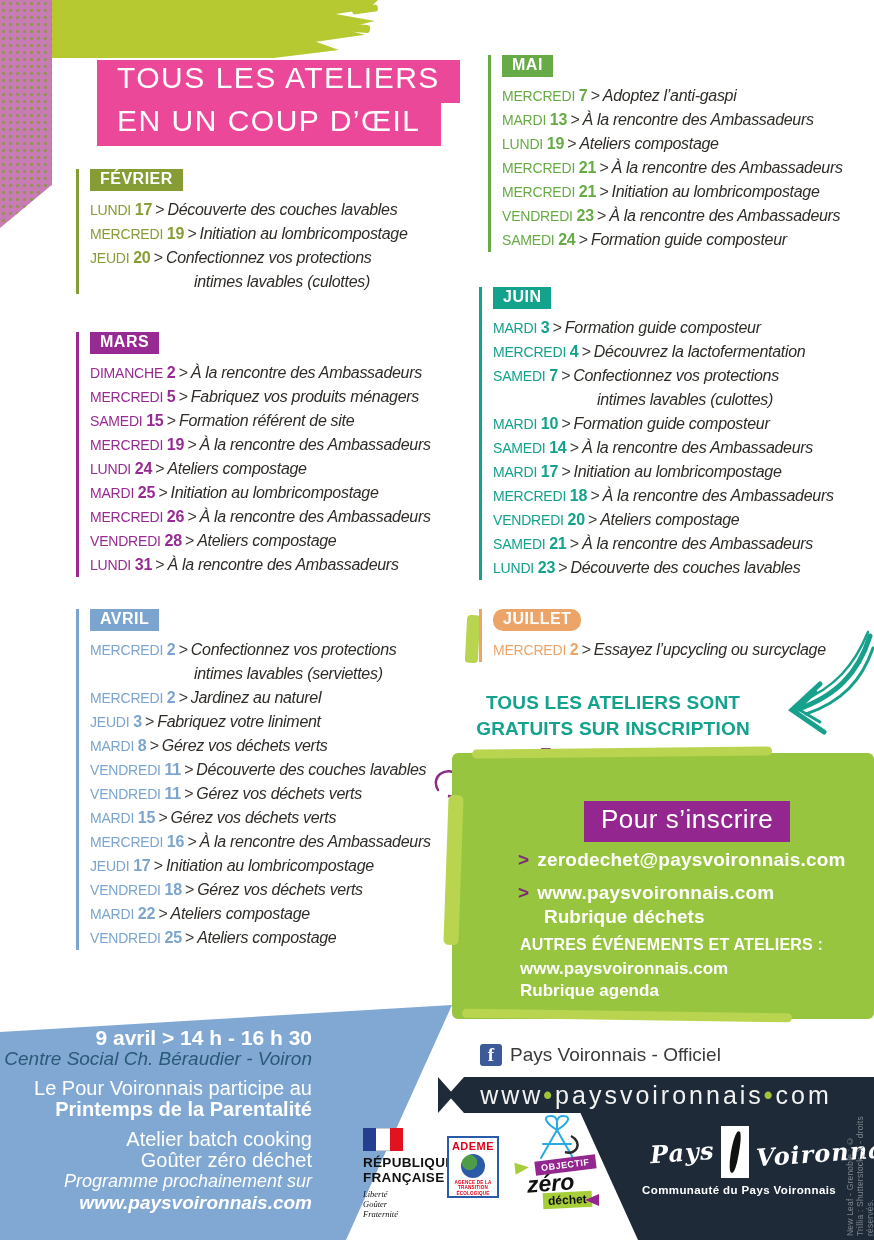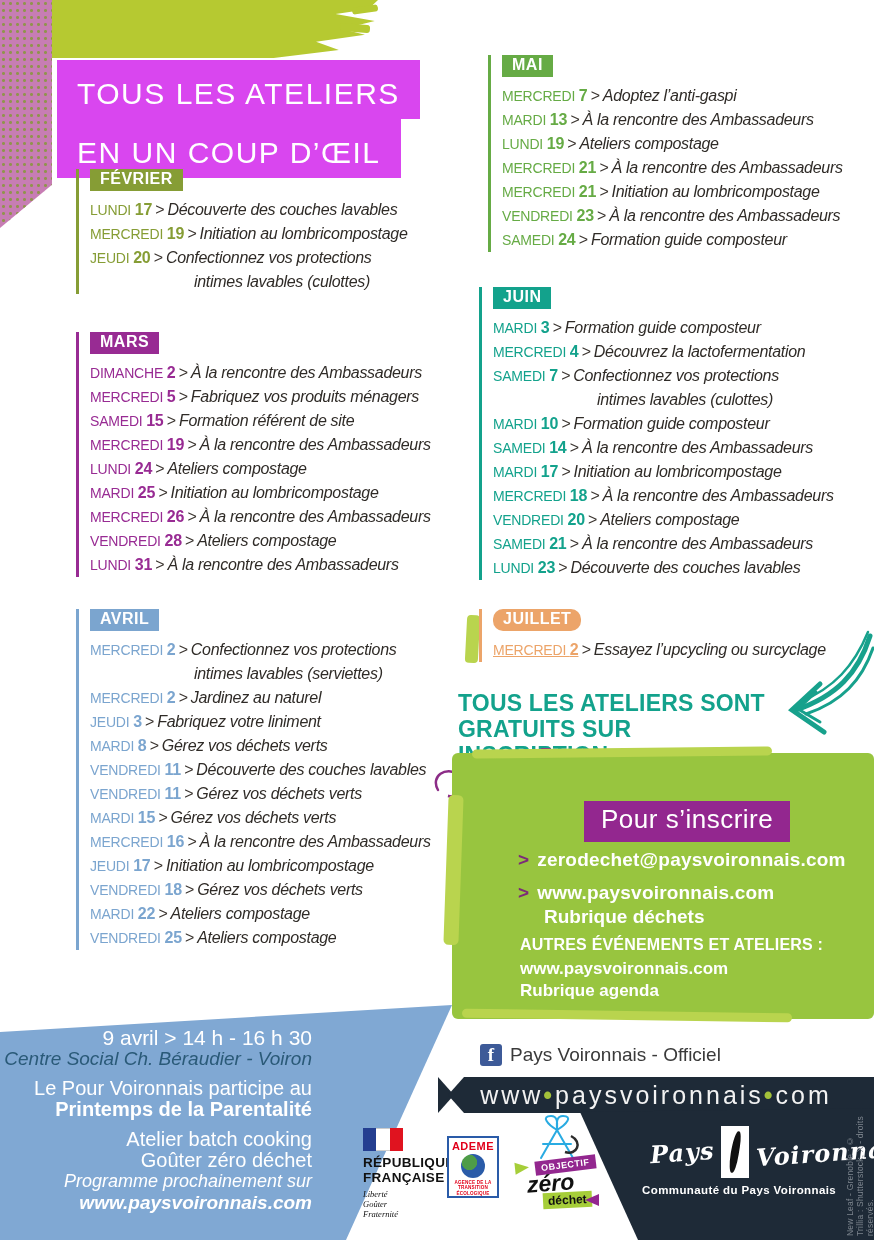--- a/index.html
+++ b/index.html
@@ -13,43 +13,43 @@
           background-size:7px 7px;}
   .splash{position:absolute;left:52px;top:0;width:326px;height:58px;background:#b6c931;
           clip-path:polygon(0 0,100% 0,97% 16%,87% 24%,99% 36%,89% 50%,96% 60%,81% 72%,88% 86%,68% 100%,0 100%);}
   .splash-bit{position:absolute;background:#b6c931;border-radius:3px;}
   .bit1{left:352px;top:6px;width:26px;height:7px;transform:rotate(-8deg);}
   .bit2{left:340px;top:24px;width:30px;height:8px;transform:rotate(5deg);}
   .bit3{left:466px;top:615px;width:13px;height:48px;background:#b9d44e;transform:rotate(3deg);border-radius:4px;}
 
   
   .title-block{position:absolute;left:57px;top:60px;}
-  .title-line{background:#d946ef;color:#fff;font-size:30px;letter-spacing:1.5px;
-              padding:17px 20px 9px 20px;width:fit-content;font-weight:400;line-height:1.1;}
+  .title-line{background:#ec4899;color:#fff;font-size:30px;letter-spacing:1.5px;
+              padding:1px 20px 9px 20px;width:fit-content;font-weight:400;line-height:1.1;margin-left:40px;}
 
   
   .month{position:absolute;border-left:3px solid;padding-left:11px;}
   .m-fevrier{left:76px;top:169px;}
   .m-mars{left:76px;top:332px;}
   .m-avril{left:76px;top:609px;}
   .m-mai{left:488px;top:55px;}
   .m-juin{left:479px;top:287px;}
   .m-juillet{left:479px;top:609px;}
   .month-label{display:inline-block;color:#fff;font-weight:bold;font-size:16px;
                padding:1px 10px 3px 10px;margin-bottom:7px;letter-spacing:.5px;}
   .entry{font-size:16px;line-height:24px;white-space:nowrap;}
   .eday{font-size:14px;letter-spacing:-.2px;font-weight:500;}
   .eday b{font-size:16px;}
   .gt{color:#3c3631;margin:0 3px;font-style:italic;}
   .eact{font-style:italic;color:#2f2b27;letter-spacing:-.3px;}
   .cont{padding-left:104px;font-style:italic;color:#2f2b27;letter-spacing:-.3px;}
 
   
-  .free-notice{position:absolute;left:458px;top:690px;width:310px;text-align:left;
-               color:#13a28c;font-weight:bold;font-size:23px;line-height:26px;letter-spacing:.2px;}
+  .free-notice{position:absolute;left:458px;top:690px;width:310px;text-align:center;
+               color:#13a28c;font-weight:bold;font-size:19px;line-height:26px;letter-spacing:.2px;}
 
   .arrow-svg{position:absolute;}
 
   
   .green-block{position:absolute;left:452px;top:753px;width:422px;height:266px;background:#98c53f;border-radius:6px;}
   .green-streak{position:absolute;background:#b9d44e;border-radius:5px;}
   .gs1{left:-6px;top:42px;width:15px;height:150px;transform:rotate(2deg);}
   .gs2{left:20px;top:-5px;width:300px;height:9px;transform:rotate(-.6deg);}
   .gs3{left:10px;top:258px;width:330px;height:9px;transform:rotate(.8deg);}
   .pour-box{position:absolute;left:132px;top:48px;background:#93278f;color:#fff;
@@ -61,21 +61,21 @@
   .g-rub{left:92px;top:153px;font-size:19px;}
   .g-autres{left:68px;top:183px;font-size:16px;letter-spacing:.2px;}
   .g-www2{left:68px;top:206px;font-size:17px;}
   .g-agenda{left:68px;top:228px;font-size:17px;}
 
   
   .blue-block{position:absolute;left:0;top:1000px;width:452px;height:240px;background:#80a8d3;
               clip-path:polygon(0 32px,452px 5px,346px 240px,0 240px);
               text-align:right;padding:0;box-sizing:border-box;}
   .blue-inner{padding:27px 140px 0 0;line-height:21px;}
-  .ev-dt{color:#fff;font-weight:normal;font-size:21px;}
+  .ev-dt{color:#fff;font-weight:bold;font-size:21px;}
   .ev-loc{color:#2a5a78;font-style:italic;font-size:19px;font-weight:500;}
   .ev-gap{height:9px;}
   .ev-intro{color:#fff;font-size:20px;}
   .ev-prog{color:#fff;font-weight:bold;font-size:20px;}
   .ev-a{color:#fff;font-size:20px;}
   .ev-note{color:#fff;font-style:italic;font-size:18px;}
   .ev-site{color:#fff;font-style:italic;font-weight:bold;font-size:19px;}
 
   
   .fb-row{position:absolute;left:480px;top:1044px;display:flex;align-items:center;cursor:pointer;}
@@ -146,21 +146,21 @@
     <div class="title-line">TOUS LES ATELIERS</div>
     <div class="title-line">EN UN COUP D’ŒIL</div>
   </div>
 
   <div id="months-root">
       <section class="month m-fevrier" style="border-left-color: rgb(134, 157, 53);"><div class="month-label" style="background: rgb(134, 157, 53);">FÉVRIER</div><div class="entry"><span class="eday" style="color: rgb(134, 157, 53);">LUNDI <b>17</b></span><span class="gt">&gt;</span><span class="eact">Découverte des couches lavables</span></div><div class="entry"><span class="eday" style="color: rgb(134, 157, 53);">MERCREDI <b>19</b></span><span class="gt">&gt;</span><span class="eact">Initiation au lombricompostage</span></div><div class="entry"><span class="eday" style="color: rgb(134, 157, 53);">JEUDI <b>20</b></span><span class="gt">&gt;</span><span class="eact">Confectionnez vos protections</span></div><div class="entry cont">intimes lavables (culottes)</div></section>
       <section class="month m-mars" style="border-left-color: rgb(152, 43, 147);"><div class="month-label" style="background: rgb(152, 43, 147);">MARS</div><div class="entry"><span class="eday" style="color: rgb(152, 43, 147);">DIMANCHE <b>2</b></span><span class="gt">&gt;</span><span class="eact">À la rencontre des Ambassadeurs</span></div><div class="entry"><span class="eday" style="color: rgb(152, 43, 147);">MERCREDI <b>5</b></span><span class="gt">&gt;</span><span class="eact">Fabriquez vos produits ménagers</span></div><div class="entry"><span class="eday" style="color: rgb(152, 43, 147);">SAMEDI <b>15</b></span><span class="gt">&gt;</span><span class="eact">Formation référent de site</span></div><div class="entry"><span class="eday" style="color: rgb(152, 43, 147);">MERCREDI <b>19</b></span><span class="gt">&gt;</span><span class="eact">À la rencontre des Ambassadeurs</span></div><div class="entry"><span class="eday" style="color: rgb(152, 43, 147);">LUNDI <b>24</b></span><span class="gt">&gt;</span><span class="eact">Ateliers compostage</span></div><div class="entry"><span class="eday" style="color: rgb(152, 43, 147);">MARDI <b>25</b></span><span class="gt">&gt;</span><span class="eact">Initiation au lombricompostage</span></div><div class="entry"><span class="eday" style="color: rgb(152, 43, 147);">MERCREDI <b>26</b></span><span class="gt">&gt;</span><span class="eact">À la rencontre des Ambassadeurs</span></div><div class="entry"><span class="eday" style="color: rgb(152, 43, 147);">VENDREDI <b>28</b></span><span class="gt">&gt;</span><span class="eact">Ateliers compostage</span></div><div class="entry"><span class="eday" style="color: rgb(152, 43, 147);">LUNDI <b>31</b></span><span class="gt">&gt;</span><span class="eact">À la rencontre des Ambassadeurs</span></div></section>
       <section class="month m-avril" style="border-left-color: rgb(123, 165, 207);"><div class="month-label" style="background: rgb(123, 165, 207);">AVRIL</div><div class="entry"><span class="eday" style="color: rgb(123, 165, 207);">MERCREDI <b>2</b></span><span class="gt">&gt;</span><span class="eact">Confectionnez vos protections</span></div><div class="entry cont">intimes lavables (serviettes)</div><div class="entry"><span class="eday" style="color: rgb(123, 165, 207);">MERCREDI <b>2</b></span><span class="gt">&gt;</span><span class="eact">Jardinez au naturel</span></div><div class="entry"><span class="eday" style="color: rgb(123, 165, 207);">JEUDI <b>3</b></span><span class="gt">&gt;</span><span class="eact">Fabriquez votre liniment</span></div><div class="entry"><span class="eday" style="color: rgb(123, 165, 207);">MARDI <b>8</b></span><span class="gt">&gt;</span><span class="eact">Gérez vos déchets verts</span></div><div class="entry"><span class="eday" style="color: rgb(123, 165, 207);">VENDREDI <b>11</b></span><span class="gt">&gt;</span><span class="eact">Découverte des couches lavables</span></div><div class="entry"><span class="eday" style="color: rgb(123, 165, 207);">VENDREDI <b>11</b></span><span class="gt">&gt;</span><span class="eact">Gérez vos déchets verts</span></div><div class="entry"><span class="eday" style="color: rgb(123, 165, 207);">MARDI <b>15</b></span><span class="gt">&gt;</span><span class="eact">Gérez vos déchets verts</span></div><div class="entry"><span class="eday" style="color: rgb(123, 165, 207);">MERCREDI <b>16</b></span><span class="gt">&gt;</span><span class="eact">À la rencontre des Ambassadeurs</span></div><div class="entry"><span class="eday" style="color: rgb(123, 165, 207);">JEUDI <b>17</b></span><span class="gt">&gt;</span><span class="eact">Initiation au lombricompostage</span></div><div class="entry"><span class="eday" style="color: rgb(123, 165, 207);">VENDREDI <b>18</b></span><span class="gt">&gt;</span><span class="eact">Gérez vos déchets verts</span></div><div class="entry"><span class="eday" style="color: rgb(123, 165, 207);">MARDI <b>22</b></span><span class="gt">&gt;</span><span class="eact">Ateliers compostage</span></div><div class="entry"><span class="eday" style="color: rgb(123, 165, 207);">VENDREDI <b>25</b></span><span class="gt">&gt;</span><span class="eact">Ateliers compostage</span></div></section>
       <section class="month m-mai" style="border-left-color: rgb(102, 171, 69);"><div class="month-label" style="background: rgb(102, 171, 69);">MAI</div><div class="entry"><span class="eday" style="color: rgb(102, 171, 69);">MERCREDI <b>7</b></span><span class="gt">&gt;</span><span class="eact">Adoptez l’anti-gaspi</span></div><div class="entry"><span class="eday" style="color: rgb(102, 171, 69);">MARDI <b>13</b></span><span class="gt">&gt;</span><span class="eact">À la rencontre des Ambassadeurs</span></div><div class="entry"><span class="eday" style="color: rgb(102, 171, 69);">LUNDI <b>19</b></span><span class="gt">&gt;</span><span class="eact">Ateliers compostage</span></div><div class="entry"><span class="eday" style="color: rgb(102, 171, 69);">MERCREDI <b>21</b></span><span class="gt">&gt;</span><span class="eact">À la rencontre des Ambassadeurs</span></div><div class="entry"><span class="eday" style="color: rgb(102, 171, 69);">MERCREDI <b>21</b></span><span class="gt">&gt;</span><span class="eact">Initiation au lombricompostage</span></div><div class="entry"><span class="eday" style="color: rgb(102, 171, 69);">VENDREDI <b>23</b></span><span class="gt">&gt;</span><span class="eact">À la rencontre des Ambassadeurs</span></div><div class="entry"><span class="eday" style="color: rgb(102, 171, 69);">SAMEDI <b>24</b></span><span class="gt">&gt;</span><span class="eact">Formation guide composteur</span></div></section>
       <section class="month m-juin" style="border-left-color: rgb(19, 162, 140);"><div class="month-label" style="background: rgb(19, 162, 140);">JUIN</div><div class="entry"><span class="eday" style="color: rgb(19, 162, 140);">MARDI <b>3</b></span><span class="gt">&gt;</span><span class="eact">Formation guide composteur</span></div><div class="entry"><span class="eday" style="color: rgb(19, 162, 140);">MERCREDI <b>4</b></span><span class="gt">&gt;</span><span class="eact">Découvrez la lactofermentation</span></div><div class="entry"><span class="eday" style="color: rgb(19, 162, 140);">SAMEDI <b>7</b></span><span class="gt">&gt;</span><span class="eact">Confectionnez vos protections</span></div><div class="entry cont">intimes lavables (culottes)</div><div class="entry"><span class="eday" style="color: rgb(19, 162, 140);">MARDI <b>10</b></span><span class="gt">&gt;</span><span class="eact">Formation guide composteur</span></div><div class="entry"><span class="eday" style="color: rgb(19, 162, 140);">SAMEDI <b>14</b></span><span class="gt">&gt;</span><span class="eact">À la rencontre des Ambassadeurs</span></div><div class="entry"><span class="eday" style="color: rgb(19, 162, 140);">MARDI <b>17</b></span><span class="gt">&gt;</span><span class="eact">Initiation au lombricompostage</span></div><div class="entry"><span class="eday" style="color: rgb(19, 162, 140);">MERCREDI <b>18</b></span><span class="gt">&gt;</span><span class="eact">À la rencontre des Ambassadeurs</span></div><div class="entry"><span class="eday" style="color: rgb(19, 162, 140);">VENDREDI <b>20</b></span><span class="gt">&gt;</span><span class="eact">Ateliers compostage</span></div><div class="entry"><span class="eday" style="color: rgb(19, 162, 140);">SAMEDI <b>21</b></span><span class="gt">&gt;</span><span class="eact">À la rencontre des Ambassadeurs</span></div><div class="entry"><span class="eday" style="color: rgb(19, 162, 140);">LUNDI <b>23</b></span><span class="gt">&gt;</span><span class="eact">Découverte des couches lavables</span></div></section>
-      <section class="month m-juillet" style="border-left-color: rgb(236, 164, 105);"><div class="month-label" style="background: rgb(236, 164, 105); border-radius: 10px;">JUILLET</div><div class="entry"><span class="eday" style="color: rgb(236, 164, 105); text-decoration: underline;">MERCREDI <b>2</b></span><span class="gt">&gt;</span><span class="eact">Essayez l’upcycling ou surcyclage</span></div></section>
+      <section class="month m-juillet" style="border-left-color: rgb(236, 164, 105);"><div class="month-label" style="background: rgb(236, 164, 105); border-radius: 10px;">JUILLET</div><div class="entry"><span class="eday" style="color: rgb(236, 164, 105);">MERCREDI <b>2</b></span><span class="gt">&gt;</span><span class="eact">Essayez l’upcycling ou surcyclage</span></div></section>
     </div>
 
   <div class="free-notice">
     <div>TOUS LES ATELIERS SONT</div>
     <div>GRATUITS SUR INSCRIPTION</div>
   </div>
 
   <svg class="arrow-svg" style="left:784px;top:630px;" width="90" height="124" viewBox="0 0 90 124">
     <g stroke="#17a18c" fill="none" stroke-linecap="round">
       <path d="M86 6 C74 44, 52 66, 12 80" stroke-width="5"></path>

